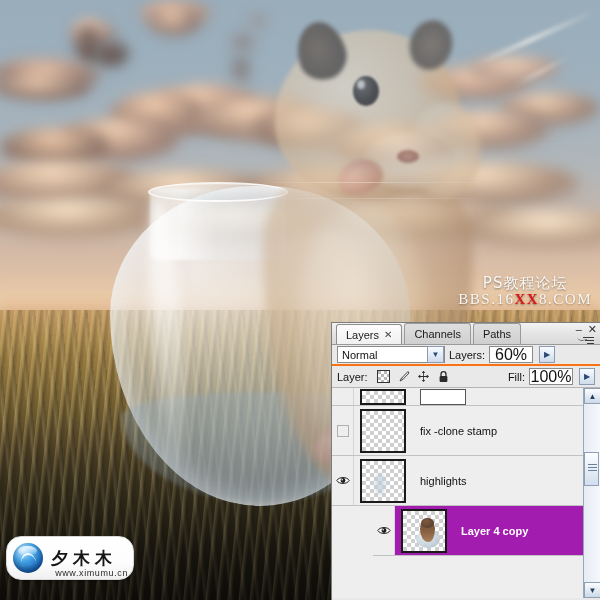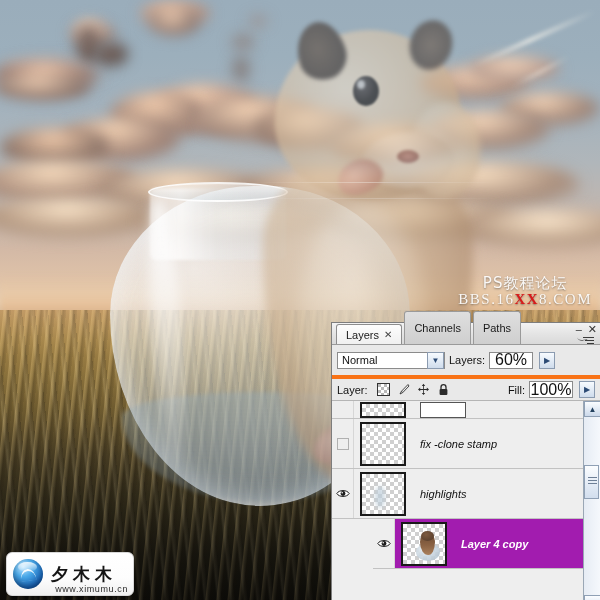--- a/index.html
+++ b/index.html
@@ -260,25 +260,25 @@
     line-height: 1.05;
     pointer-events: none;
   }
   .wm-cn { font-size: 15px; letter-spacing: 1px; font-family: "DejaVu Sans", sans-serif; }
   .wm-en { font-size: 15px; letter-spacing: 1.5px; font-family: "Liberation Serif", serif; }
   .wm-red { color: #d61b1b; font-weight: bold; }
 
   
   .logo-badge {
     position: absolute;
-    left: 6px; bottom: 4px;
+    left: 6px; bottom: 20px;
     width: 128px; height: 44px;
     background: linear-gradient(to bottom, #ffffff 0%, #fdfdfd 60%, #f0f0f0 100%);
     border: 1px solid #d8d8d8;
-    border-radius: 6px;
+    border-radius: 15px;
     box-shadow: 0 1px 2px rgba(0,0,0,0.35);
     display: flex; align-items: center; padding: 0 6px;
   }
   .logo-orb {
     width: 30px; height: 30px; border-radius: 50%;
     background:
       radial-gradient(circle at 34% 26%, #bfe6ff 0%, #49a8e8 34%, #1763b8 72%, #0d3f80 100%);
     position: relative; flex: none;
     box-shadow: inset 0 -3px 6px rgba(0,0,0,0.35);
   }
@@ -321,21 +321,21 @@
 
   .panel-titlebar {
     position: relative;
     height: 22px;
     background: linear-gradient(to bottom, #f3f3f3 0%, #e4e4e4 52%, #d9d9d9 100%);
     border-bottom: 1px solid #9a9a9a;
     display: flex; align-items: flex-end;
     padding-left: 4px;
   }
   .tab {
-    height: 33px;
+    height: 21px;
     padding: 0 9px;
     display: flex; align-items: center; gap: 5px;
     background: linear-gradient(to bottom, #dfdfdf, #cfcfcf);
     border: 1px solid #9a9a9a;
     border-bottom: none;
     border-radius: 3px 3px 0 0;
     margin-right: 2px;
     font-size: 11px;
     color: #1a1a1a;
     cursor: default;
@@ -363,25 +363,25 @@
   .panel-menu span:nth-child(3) { width: 7px; margin-left: 7px; }
   .panel-menu::before {
     content:""; position:absolute; left:-3px; top:-2px;
     width: 10px; height: 7px;
     border-bottom: 1px solid #6a6a6a;
     border-radius: 0 0 0 60%;
     transform: rotate(-12deg);
   }
 
   .row-blend {
-    height: 34px;
+    height: 21px;
     display: flex; align-items: center;
     padding: 0 5px;
     background: #e9e9e9;
-    border-bottom: 4px solid #f97316;
+    border-bottom: 2px solid #f97316;
     gap: 4px;
   }
   .combo {
     width: 108px; height: 17px;
     background: #ffffff;
     border: 1px solid #8b8b8b;
     display: flex; align-items: center;
     padding-left: 4px;
     font-size: 11px;
     position: relative;
@@ -470,21 +470,20 @@
     width: 46px; height: 16px;
     border: 1px solid #555;
     background: #fff;
     margin-left: 14px;
     flex: none;
   }
   .layer-name {
     margin-left: 14px;
     font-size: 11px;
     color: #111;
-    font-style: italic;
   }
   .layer-row.selected .layer-name { color: #ffffff; font-weight: bold; }
 
   
   .mini-hamster {
     position: absolute; left: 9px; top: 7px; width: 28px; height: 30px;
   }
   .mini-bowl {
     position: absolute; left: 4px; top: 12px; width: 24px; height: 18px;
     border-radius: 50%;

